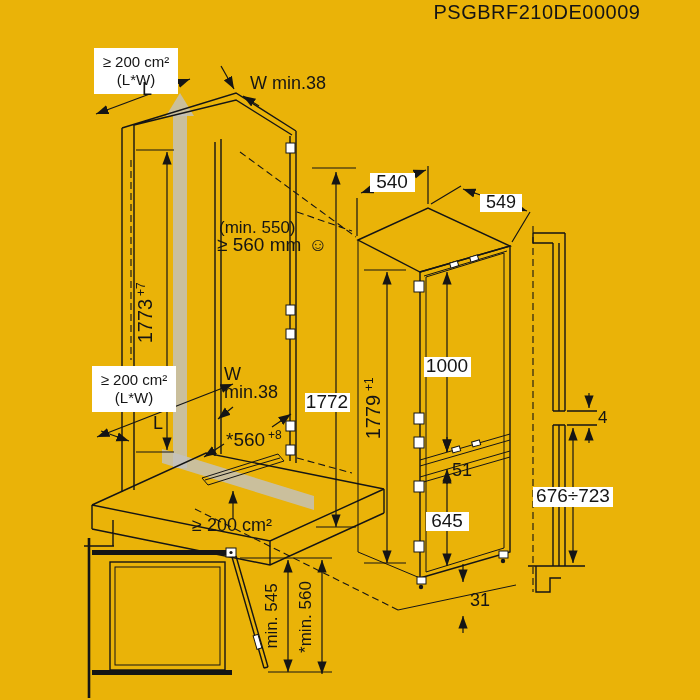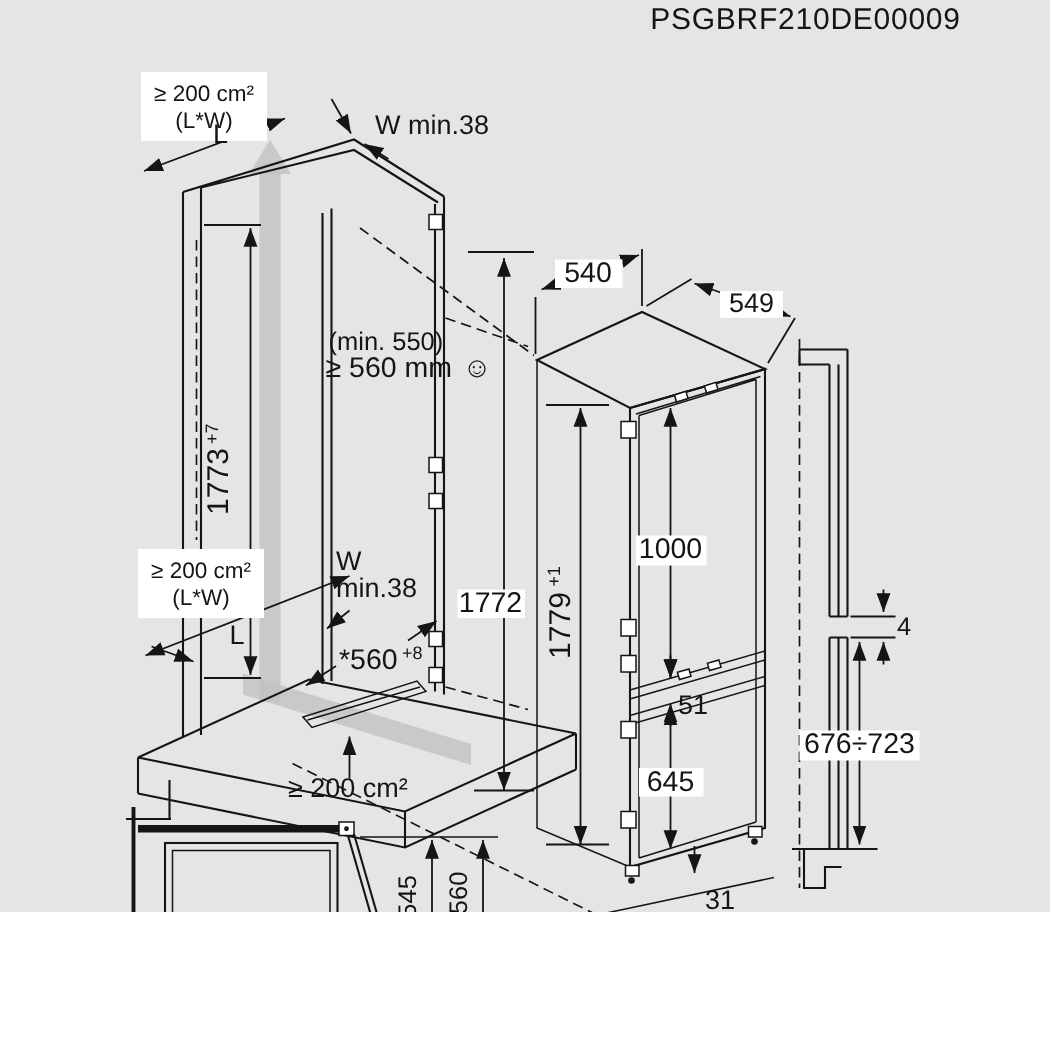--- a/index.html
+++ b/index.html
@@ -1,16 +1,16 @@
 <!DOCTYPE html>
 <html><head>
 <meta charset="utf-8">
 <style>
   html,body{margin:0;padding:0;background:#fff;}
-  .stage{width:700px;height:608px;position:relative;background:#e5e5e5;overflow:hidden;}
+  .stage{width:700px;height:700px;position:relative;background:#eab308;overflow:hidden;}
   svg text{font-family:"Liberation Sans","DejaVu Sans",sans-serif;fill:#151515;}
   .ln{stroke:#151515;fill:none;stroke-width:1.4;stroke-linejoin:miter;stroke-linecap:butt;}
   .thin{stroke-width:1;}
   .dsh{stroke-dasharray:7 4;stroke-width:1.1;}
   .dim{stroke:#151515;fill:none;stroke-width:1.2;}
   .bg{fill:#fff;stroke:none;}
   .dark{fill:#151515;stroke:none;}
   .gray{fill:#c2c2c2;stroke:none;opacity:.8;}
   .hinge{fill:#fff;stroke:#151515;stroke-width:1;}
 </style>

